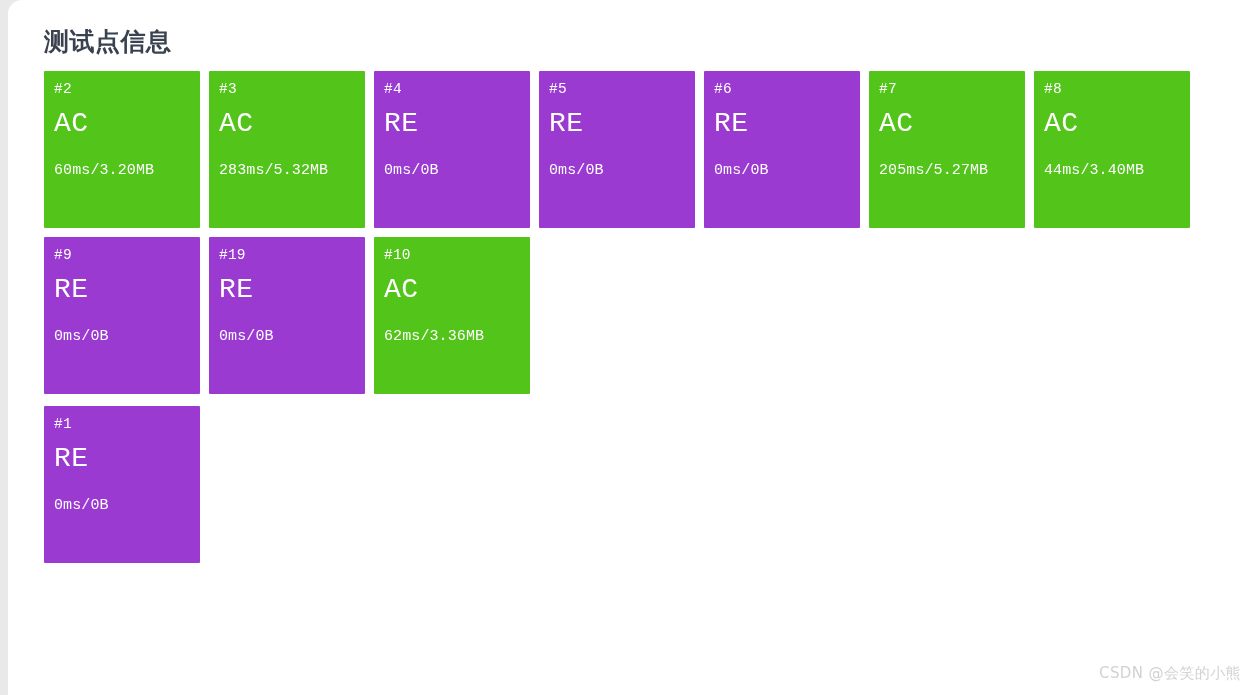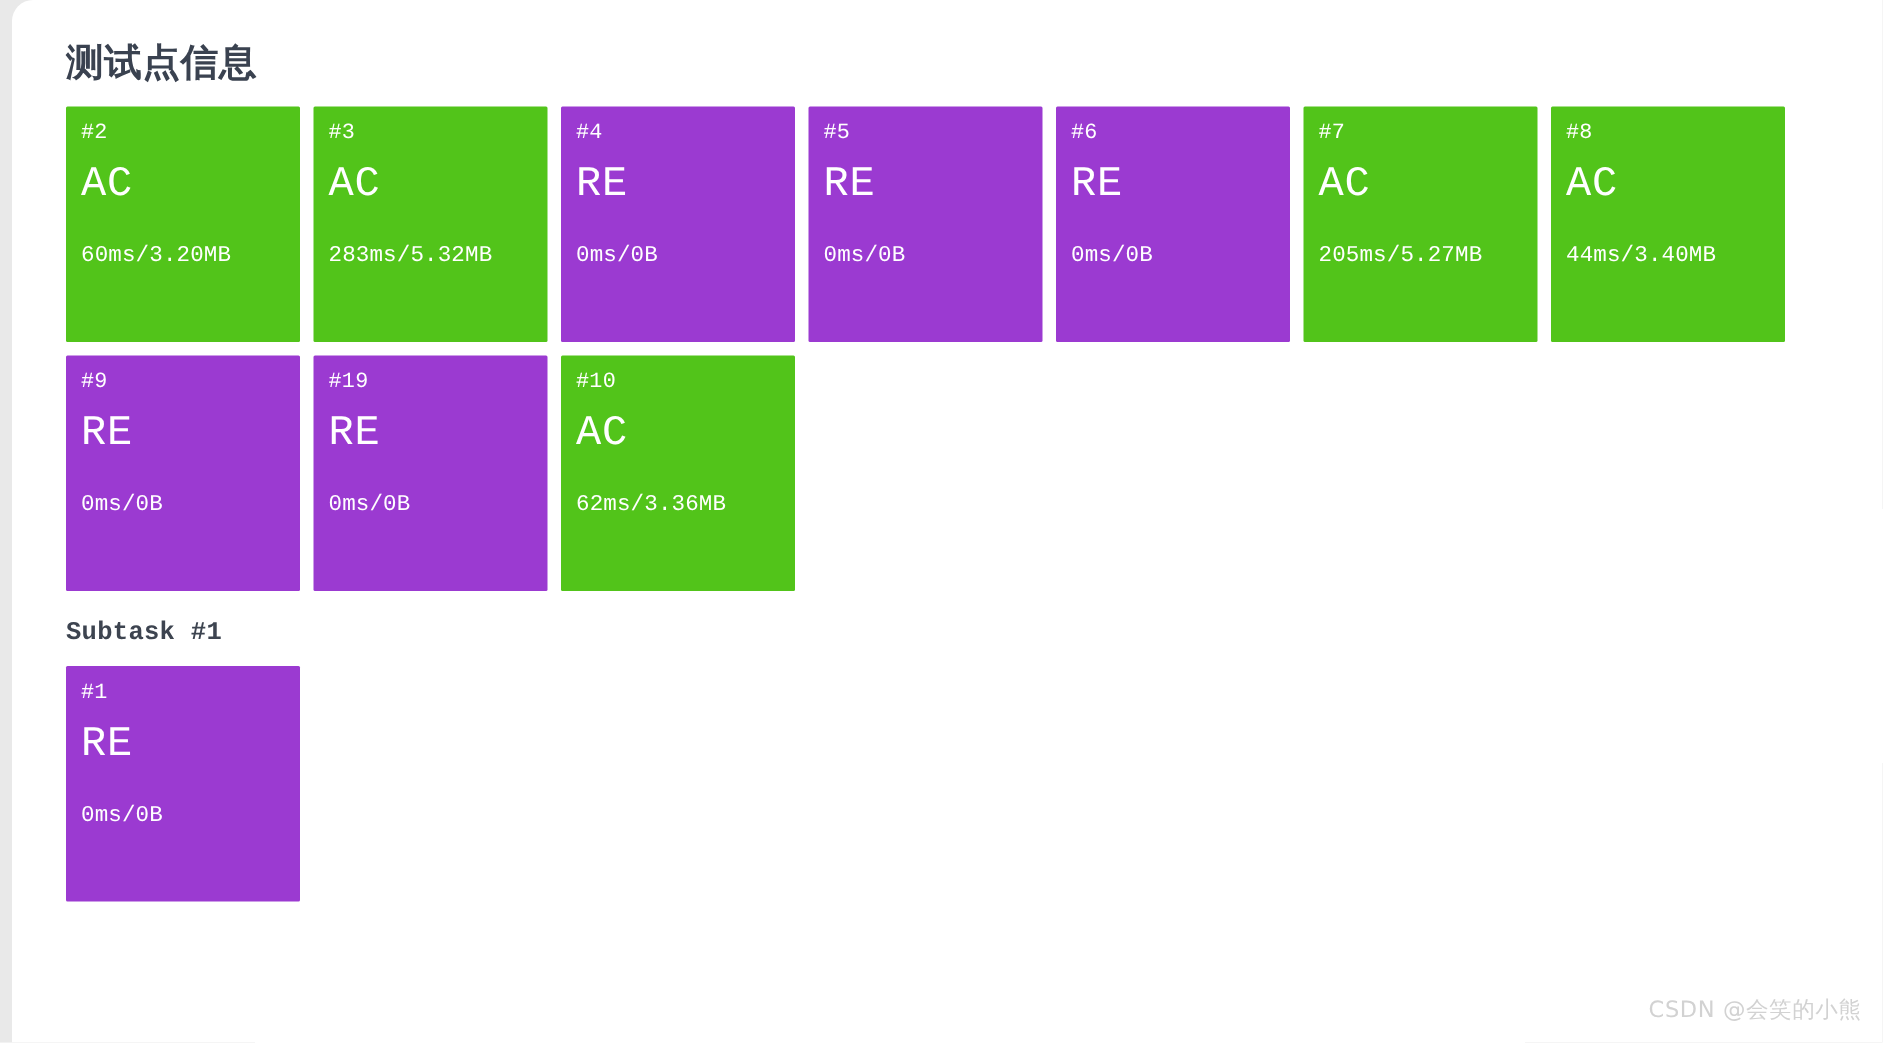--- a/index.html
+++ b/index.html
@@ -187,21 +187,20 @@
             <div class="case-status">RE</div>
             <div class="case-meta">0ms/0B</div>
           </div>
           <div class="case-card status-AC">
             <div class="case-index">#10</div>
             <div class="case-status">AC</div>
             <div class="case-meta">62ms/3.36MB</div>
           </div>
         </div>
 
-      <h2 class="subtask-heading" id="subtask-1-heading">Subtask #1</h2>
 
       <div class="case-grid" id="subtask-1-grid">
           <div class="case-card status-RE">
             <div class="case-index">#1</div>
             <div class="case-status">RE</div>
             <div class="case-meta">0ms/0B</div>
           </div>
         </div>
 
     </div>

